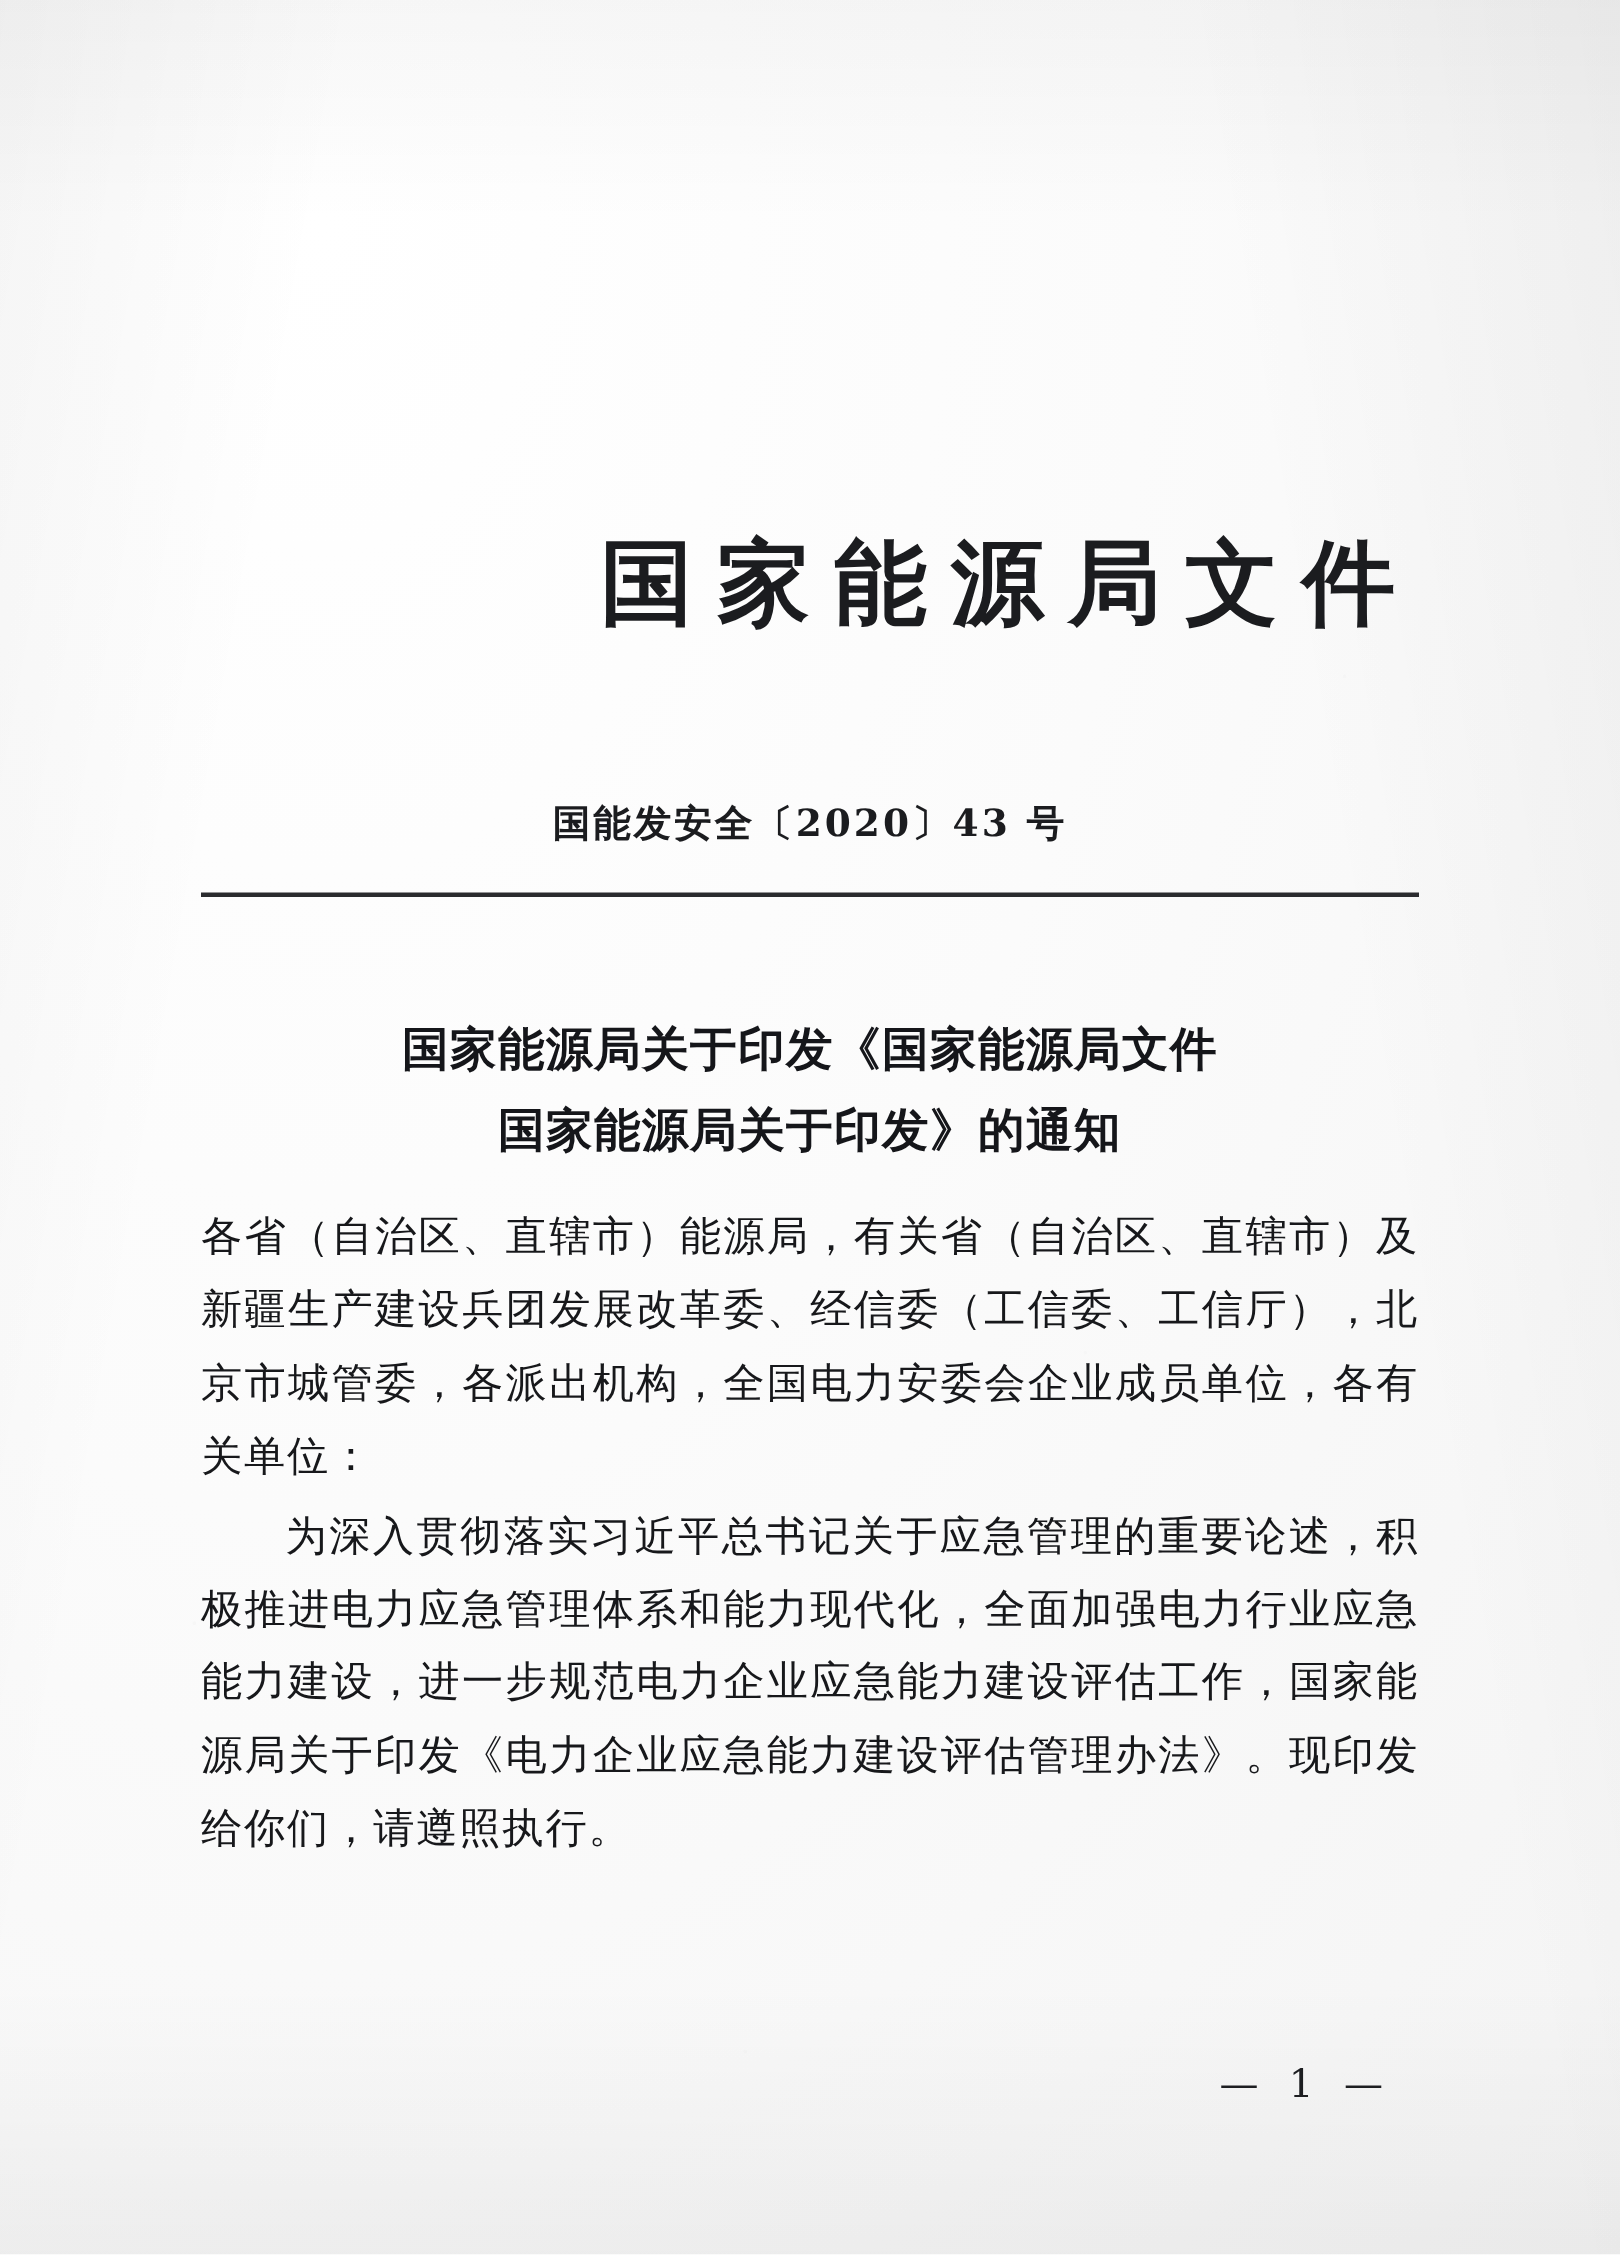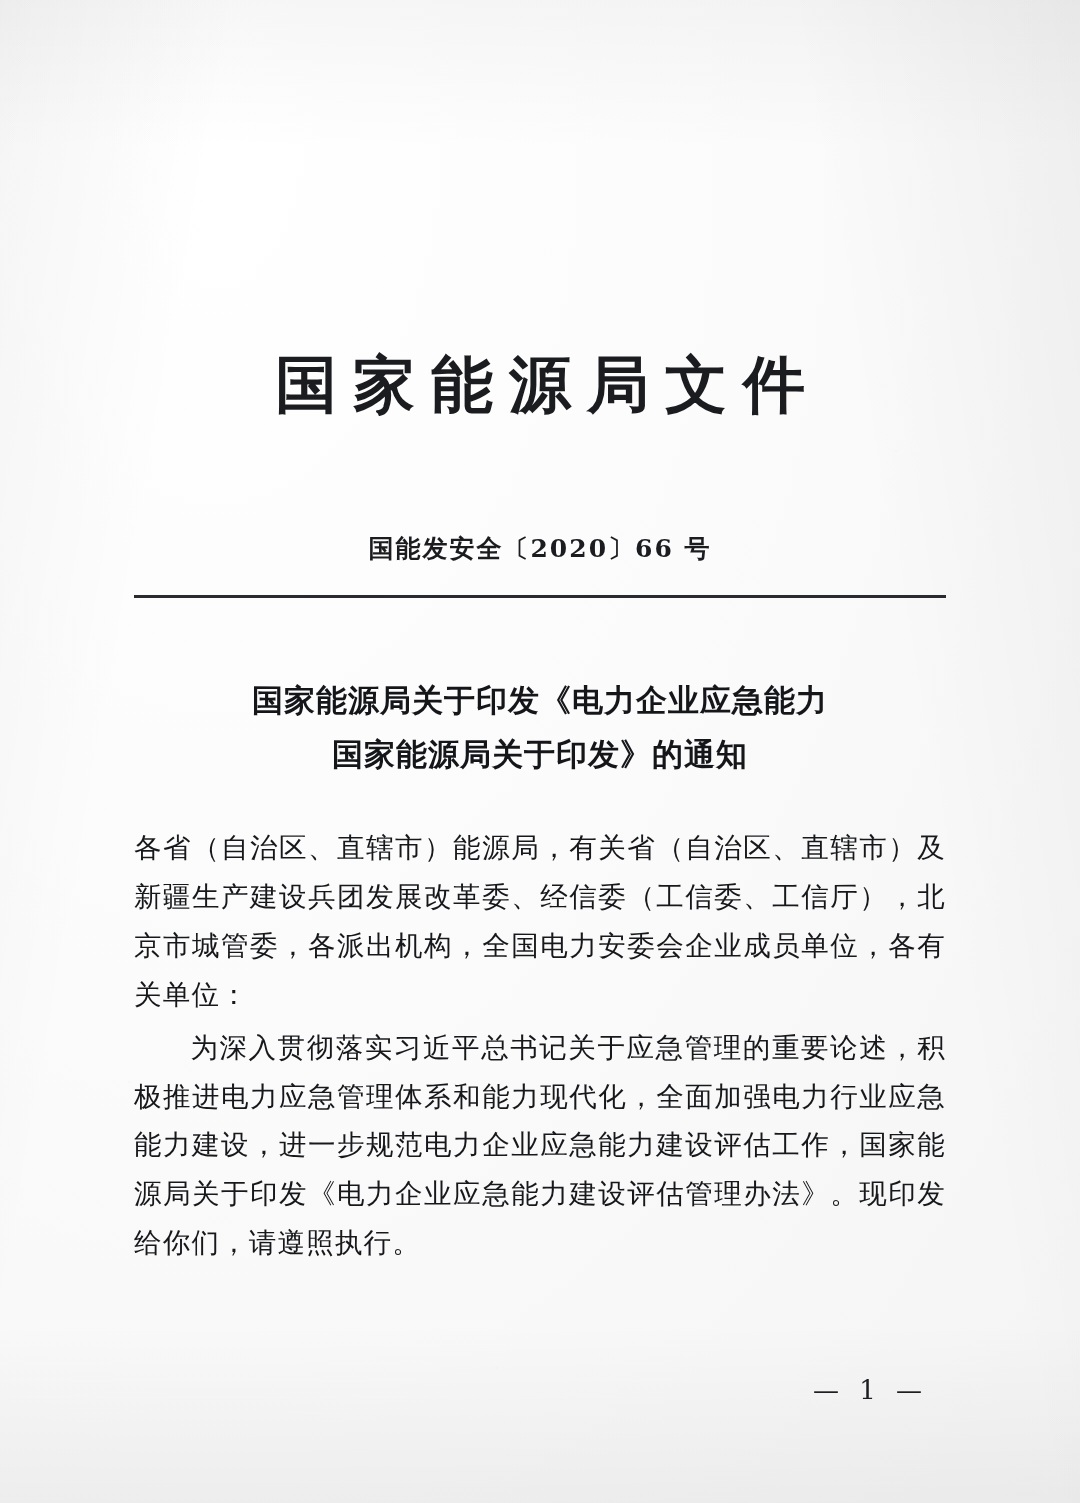--- a/index.html
+++ b/index.html
@@ -35,22 +35,22 @@
   }
 
   .content {
     position: relative;
     margin: 0 auto;
     width: 812px;
     padding-top: 356px;
   }
 
   .doc-title {
-    text-align: center;
-    font-family: Liberation Mono, monospace;
+    text-align: right;
+    font-family: Liberation Serif, serif;
     font-weight: 700;
     font-size: 62px;
     letter-spacing: 16px;
     text-indent: 16px;
     color: #1b1c1f;
     line-height: 1.1;
     white-space: nowrap;
   }
 
   .doc-number {
@@ -76,21 +76,21 @@
     font-weight: 700;
     line-height: 1.72;
     letter-spacing: 1px;
     color: #15161a;
   }
   .subject .line {
     display: block;
   }
 
   .body-block {
-    margin-top: 42px;
+    margin-top: 19px;
     font-size: 27.5px;
     line-height: 1.78;
     letter-spacing: 1.2px;
     text-align: justify;
     color: #17181b;
   }
   .body-block p {
     margin: 0 0 4px 0;
   }
   .body-block p.indent {
@@ -122,26 +122,26 @@
 </head>
 <body>
 
 <div class="page">
   <div class="speckle"></div>
 
   <div class="content">
 
     <div class="doc-title">国家能源局文件</div>
 
-    <div class="doc-number">国能发安全〔2020〕66 号</div>
+    <div class="doc-number">国能发安全〔2020〕43 号</div>
 
     <div class="rule"></div>
 
     <div class="subject">
-      <span class="line">国家能源局关于印发《电力企业应急能力</span>
+      <span class="line">国家能源局关于印发《国家能源局文件</span>
       <span class="line">国家能源局关于印发》的通知</span>
     </div>
 
     <div class="body-block">
       <p>各省（自治区、直辖市）能源局，有关省（自治区、直辖市）及新疆生产建设兵团发展改革委、经信委（工信委、工信厅），北京市城管委，各派出机构，全国电力安委会企业成员单位，各有关单位：</p>
       <p class="indent">为深入贯彻落实习近平总书记关于应急管理的重要论述，积极推进电力应急管理体系和能力现代化，全面加强电力行业应急能力建设，进一步规范电力企业应急能力建设评估工作，国家能源局关于印发《电力企业应急能力建设评估管理办法》。现印发给你们，请遵照执行。</p>
     </div>
 
   </div>
 

